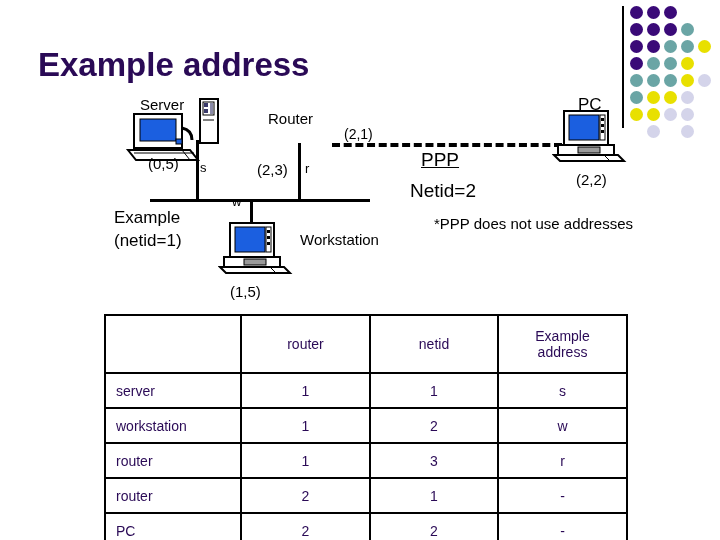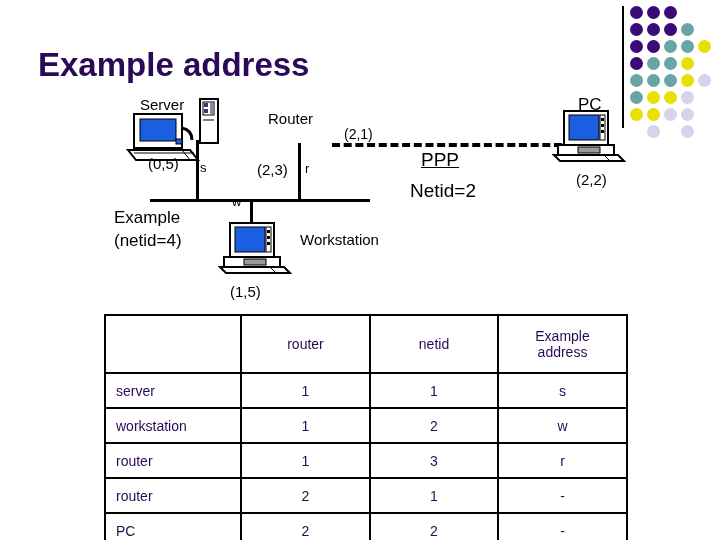--- a/index.html
+++ b/index.html
@@ -246,25 +246,26 @@
 
   <div class="dtext" style="left:300px; top:231px; font-size:15px;">Workstation</div>
 
   <div class="dtext" style="left:230px; top:283px; font-size:15px;">(1,5)</div>
 
   <div class="dtext" style="left:578px; top:95px; font-size:17px;">PC</div>
 
   <div class="dtext" style="left:576px; top:171px; font-size:15px;text-align:right;">(2,2)</div>
 
   <div class="dtext" style="left:114px; top:208px; font-size:17px;">Example</div>
-  <div class="dtext" style="left:114px; top:231px; font-size:17px;">(netid=4)</div>
+  <div class="dtext" style="left:114px; top:231px; font-size:17px;">(netid=1)</div>
 
   <div class="dtext" style="left:421px; top:149px; font-size:19px;text-decoration:underline;">PPP</div>
   <div class="dtext" style="left:410px; top:180px; font-size:19px;">Netid=2</div>
 
+  <div class="dtext" style="left:434px; top:215px; font-size:15px;">*PPP does not use addresses</div>
 
   <table id="addr-table">
     <colgroup>
       <col class="c0">
         <col class="c1">
         <col class="c2">
         <col class="c3">
     </colgroup>
     <thead>
       <tr>

